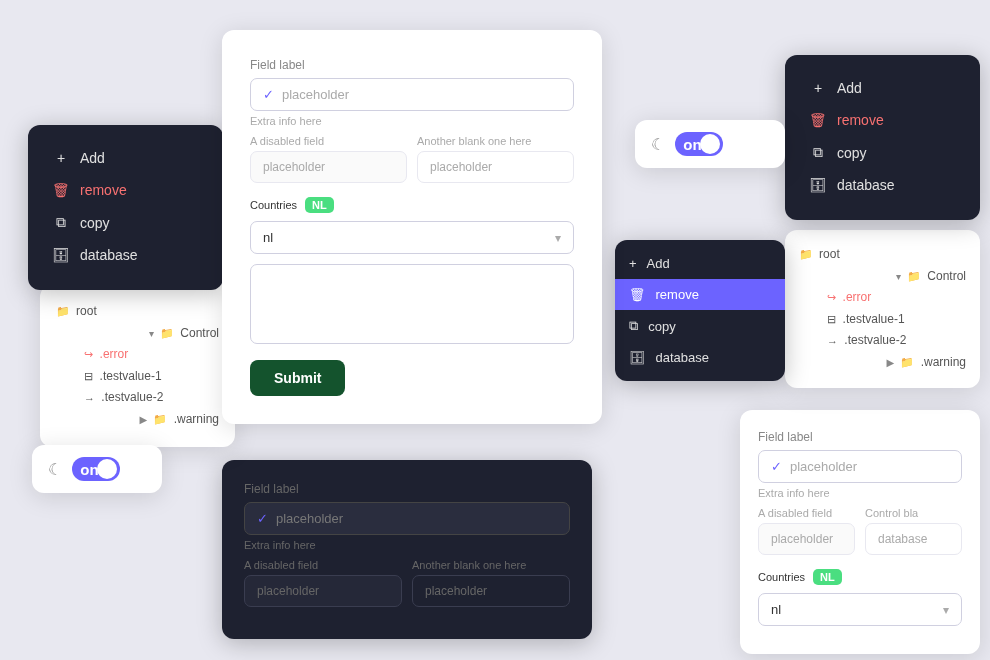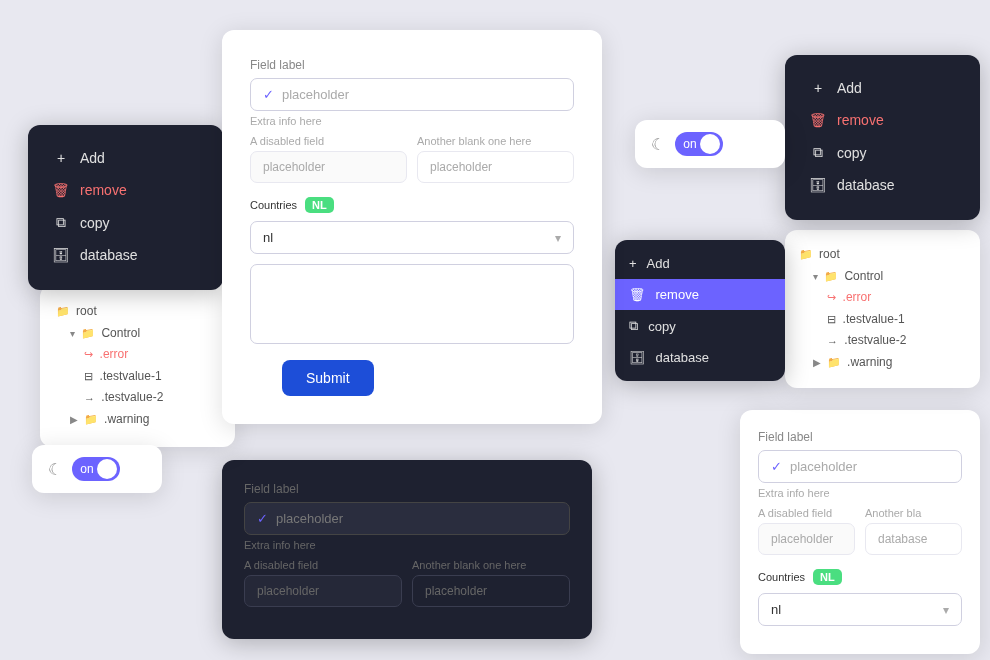--- a/index.html
+++ b/index.html
@@ -138,29 +138,28 @@
 
     .textarea-field {
       border: 1.5px solid #d0d0e0;
       border-radius: 7px;
       height: 80px;
       margin-bottom: 16px;
       background: #fff;
     }
 
     .submit-btn {
-      background: #1d4ed8;
+      background: #14532d;
       color: #fff;
       border: none;
       border-radius: 8px;
       padding: 10px 24px;
       font-size: 14px;
-      font-weight: 400;
+      font-weight: 700;
       cursor: pointer;
-      margin-left: 32px;
     }
 
     
     .dark-menu-left {
       width: 195px;
       top: 125px;
       left: 28px;
       padding: 18px 16px;
       z-index: 8;
     }
@@ -191,21 +190,21 @@
       padding: 16px;
       z-index: 7;
     }
 
     .tree-item {
       font-size: 12px;
       color: #555;
       line-height: 1.8;
       padding-left: 0;
     }
-    .tree-item .indent1 { padding-left: 14px; }
+    .tree-item .indent1 { padding-left: 14px; text-align: right; }
     .tree-item .indent2 { padding-left: 28px; }
     .tree-arrow { color: #888; font-size: 10px; margin-right: 3px; }
     .tree-folder-icon { color: #888; margin-right: 3px; font-size: 11px; }
     .tree-error { color: #f87171; }
 
     
     .toggle-card-left {
       width: 130px;
       top: 445px;
       left: 32px;
@@ -223,22 +222,22 @@
       height: 24px;
       border-radius: 12px;
       background: #6c63ff;
       position: relative;
       display: flex;
       align-items: center;
       padding: 2px;
       cursor: pointer;
     }
     .toggle-label {
-      font-size: 12px;
-      font-weight: 400;
+      font-size: 15px;
+      font-weight: 700;
     }
     .toggle-label.on { color: #fff; padding-left: 6px; }
     .toggle-knob {
       width: 20px;
       height: 20px;
       border-radius: 50%;
       background: #fff;
       position: absolute;
     }
     .toggle-knob.on { right: 3px; }
@@ -559,21 +558,21 @@
   </div>
   <div class="extra-info">Extra info here</div>
   <div class="two-col">
     <div class="col-half">
       <div class="disabled-field-label">A disabled field</div>
       <div class="disabled-input">
         <span>placeholder</span>
       </div>
     </div>
     <div class="col-half">
-      <div class="disabled-field-label">Another bla</div>
+      <div class="disabled-field-label">Control bla</div>
       <div class="blank-input">
         <span>database</span>
       </div>
     </div>
   </div>
   <div class="countries-row">
     <span class="countries-label">Countries</span>
     <span class="nl-badge">NL</span>
   </div>
   <div class="select-field">

